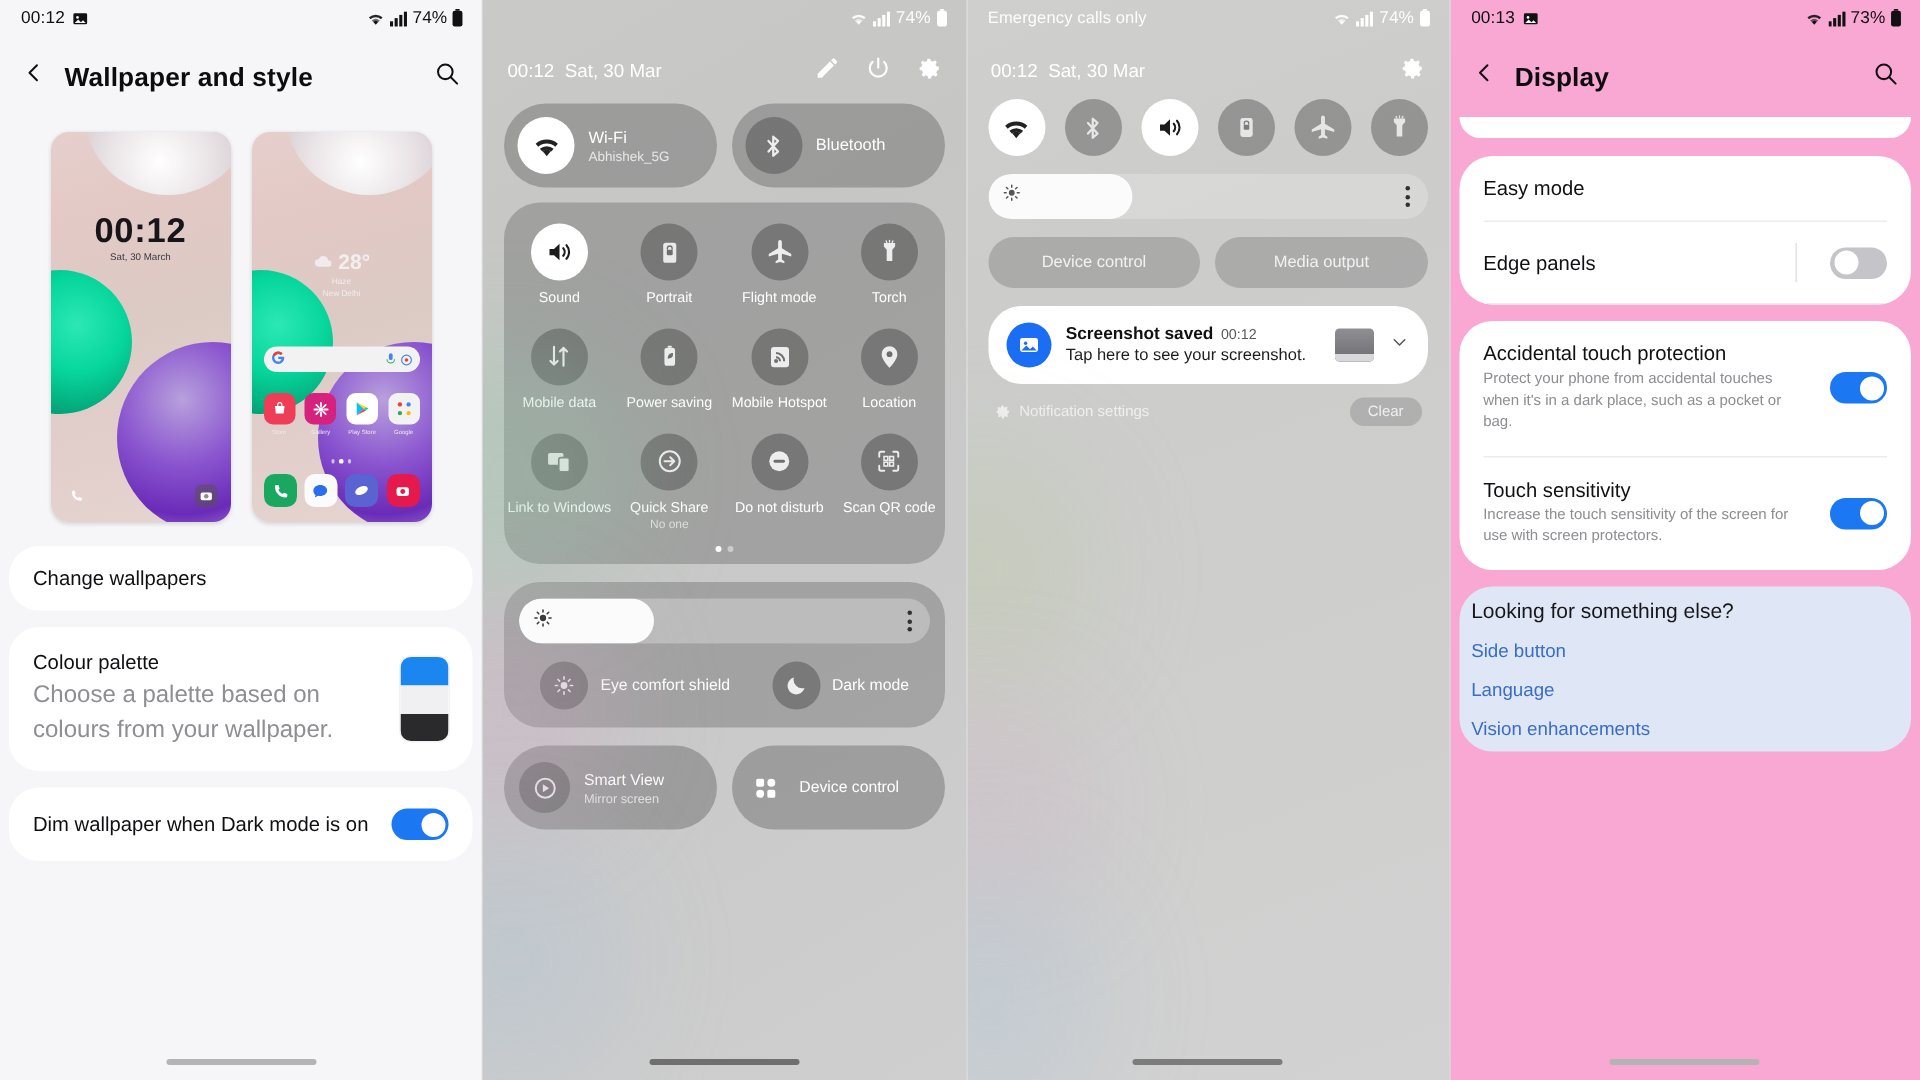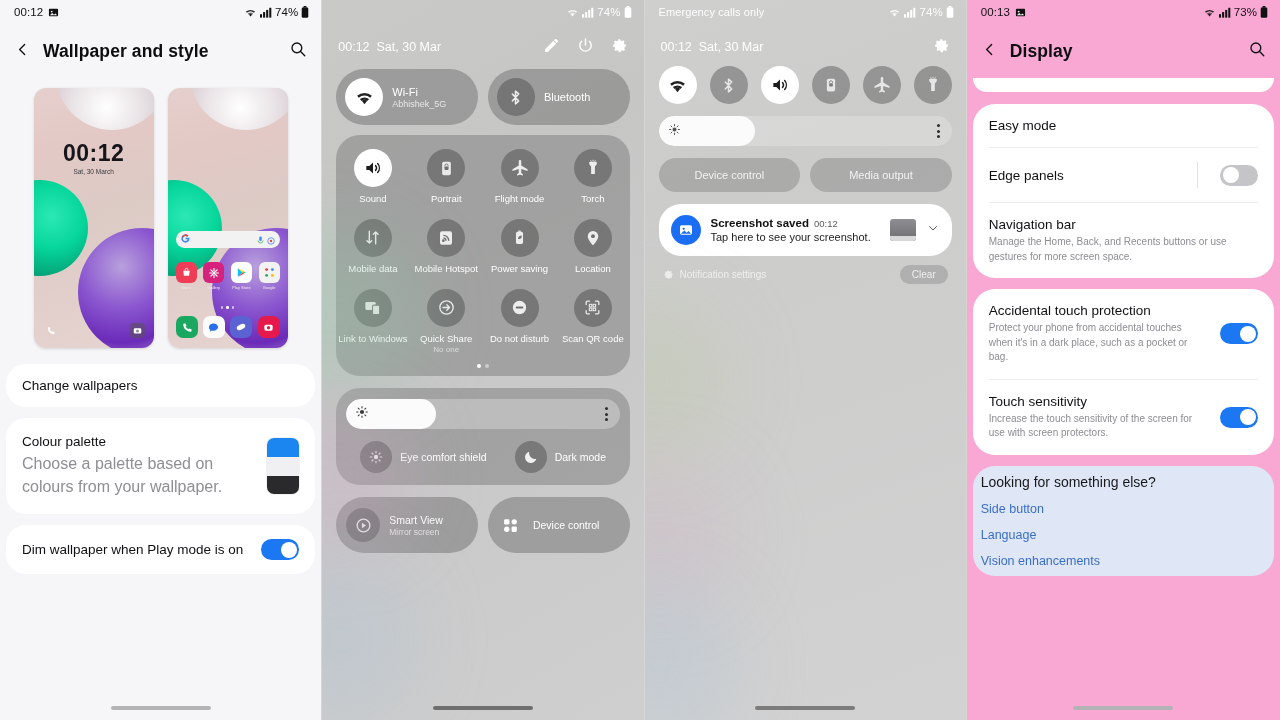--- a/index.html
+++ b/index.html
@@ -303,20 +303,32 @@
               <rect x="2" y="6" width="20" height="14" rx="3" fill="#fff"></rect>
               <circle cx="12" cy="13" r="4" fill="#8d8d92"></circle>
             </svg>
         </div>
       </div>
 
       <div class="wall">
         <div class="orb-green"></div>
         <div class="orb-purple"></div>
         <div class="orb-top"></div>
+        <div class="hs-weather">
+          <div class="tp">
+            <svg width="13" height="11" viewBox="0 0 24 20">
+                <path d="M6 16h12a4 4 0 000-8 6 6 0 00-11.6-1A3.6 3.6 0 006 16z" fill="#f0ebec"></path>
+              </svg>
+            <span>28°</span>
+          </div>
+          <div class="sub">
+            <div>Haze</div>
+            <div>New Delhi</div>
+          </div>
+        </div>
         <div class="hs-search">
           <span class="g">
             <svg width="9" height="9" viewBox="0 0 24 24">
                 <path d="M12 10v4h5.6c-.3 1.7-2 4.8-5.6 4.8A6.8 6.8 0 1116.6 7l3-2.9A11 11 0 1012 23c6.4 0 10.6-4.5 10.6-10.8 0-.8-.1-1.4-.2-2z" fill="#4285f4"></path>
                 <path d="M12 1a11 11 0 00-9.5 5.5l3.6 2.8A6.8 6.8 0 0116.6 7l3-2.9A10.9 10.9 0 0012 1z" fill="#ea4335"></path>
               </svg>
           </span>
           <span class="sp"></span>
           <span>
             <svg width="7" height="9" viewBox="0 0 14 18">
@@ -428,21 +440,21 @@
         <div class="palette">
           <div id="sw0" style="background: rgb(27, 134, 240);"></div>
             <div id="sw1" style="background: rgb(240, 240, 242);"></div>
             <div id="sw2" style="background: rgb(42, 42, 44);"></div>
         </div>
       </div>
     </div>
 
     <div class="card">
       <div class="row-flex">
-        <div class="card-title">Dim wallpaper when Play mode is on</div>
+        <div class="card-title">Dim wallpaper when Dark mode is on</div>
         <div class="toggle on" style="background: rgb(27, 120, 242);">
             <div class="knob"></div>
           </div>
       </div>
     </div>
 
     <div class="navbar">
         <div class="hl" style="background:#b4b4b6"></div>
       </div>
   </div>
@@ -579,41 +591,41 @@
           <div class="circ off">
             <svg width="19" height="19" viewBox="0 0 24 24" fill="none" stroke="#ededed" stroke-width="1.8" stroke-linecap="round" stroke-linejoin="round">
                 <path d="M8 4v15M8 19l-3-3M8 19l3-3M16 20V5M16 5l-3 3M16 5l3 3"></path>
               </svg>
           </div>
           <div class="lab">Mobile data</div>
         </div>
 
         <div class="qs-item">
           <div class="circ off">
+            <svg width="17" height="17" viewBox="0 0 24 24">
+                <rect x="7" y="4" width="10" height="17" rx="2.4" fill="#ededed"></rect>
+                <rect x="10" y="2" width="4" height="2" rx="1" fill="#ededed"></rect>
+                <path d="M15 9c-3 0-5 2-5 5 3.5.6 5.6-1.4 5-5z" fill="#6e6e6e"></path>
+              </svg>
+          </div>
+          <div class="lab">Power saving</div>
+        </div>
+
+        <div class="qs-item">
+          <div class="circ off">
             <svg width="18" height="18" viewBox="0 0 24 24">
                 <rect x="4" y="3" width="16" height="18" rx="2.6" fill="#ededed"></rect>
                 <g fill="#6e6e6e">
                   <circle cx="8.5" cy="15.5" r="1.8"></circle>
                   <path d="M8.5 11.3a4.4 4.4 0 014.4 4.4h-1.8a2.6 2.6 0 00-2.6-2.6z"></path>
                   <path d="M8.5 7.6a8.1 8.1 0 018.1 8.1h-1.8a6.3 6.3 0 00-6.3-6.3z"></path>
                 </g>
               </svg>
           </div>
           <div class="lab">Mobile Hotspot</div>
-        </div>
-
-        <div class="qs-item">
-          <div class="circ off">
-            <svg width="17" height="17" viewBox="0 0 24 24">
-                <rect x="7" y="4" width="10" height="17" rx="2.4" fill="#ededed"></rect>
-                <rect x="10" y="2" width="4" height="2" rx="1" fill="#ededed"></rect>
-                <path d="M15 9c-3 0-5 2-5 5 3.5.6 5.6-1.4 5-5z" fill="#6e6e6e"></path>
-              </svg>
-          </div>
-          <div class="lab">Power saving</div>
         </div>
 
         <div class="qs-item">
           <div class="circ off">
             <svg width="18" height="18" viewBox="0 0 24 24">
                 <path d="M12 2.5a7 7 0 00-7 7c0 5.2 7 12 7 12s7-6.8 7-12a7 7 0 00-7-7z" fill="#ededed"></path>
                 <circle cx="12" cy="9.5" r="2.6" fill="#6e6e6e"></circle>
               </svg>
           </div>
           <div class="lab">Location</div>
@@ -956,26 +968,20 @@
       <div class="s-row">
         <div class="txt">
             <div class="tt">Edge panels</div>
           </div>
         <div class="tog-sep"></div>
         <div class="toggle off">
             <div class="knob"></div>
           </div>
       </div>
       <div class="divider"></div>
-      <div class="s-row">
-        <div class="txt">
-          <div class="tt">Navigation bar</div>
-          <div class="ss">Manage the Home, Back, and Recents buttons or use gestures for more screen space.</div>
-        </div>
-      </div>
     </div>
 
     <div class="s-card">
       <div class="s-row">
         <div class="txt">
           <div class="tt">Accidental touch protection</div>
           <div class="ss">Protect your phone from accidental touches when it's in a dark place, such as a pocket or bag.</div>
         </div>
         <div class="toggle on" style="background: rgb(27, 120, 242);">
             <div class="knob"></div>

